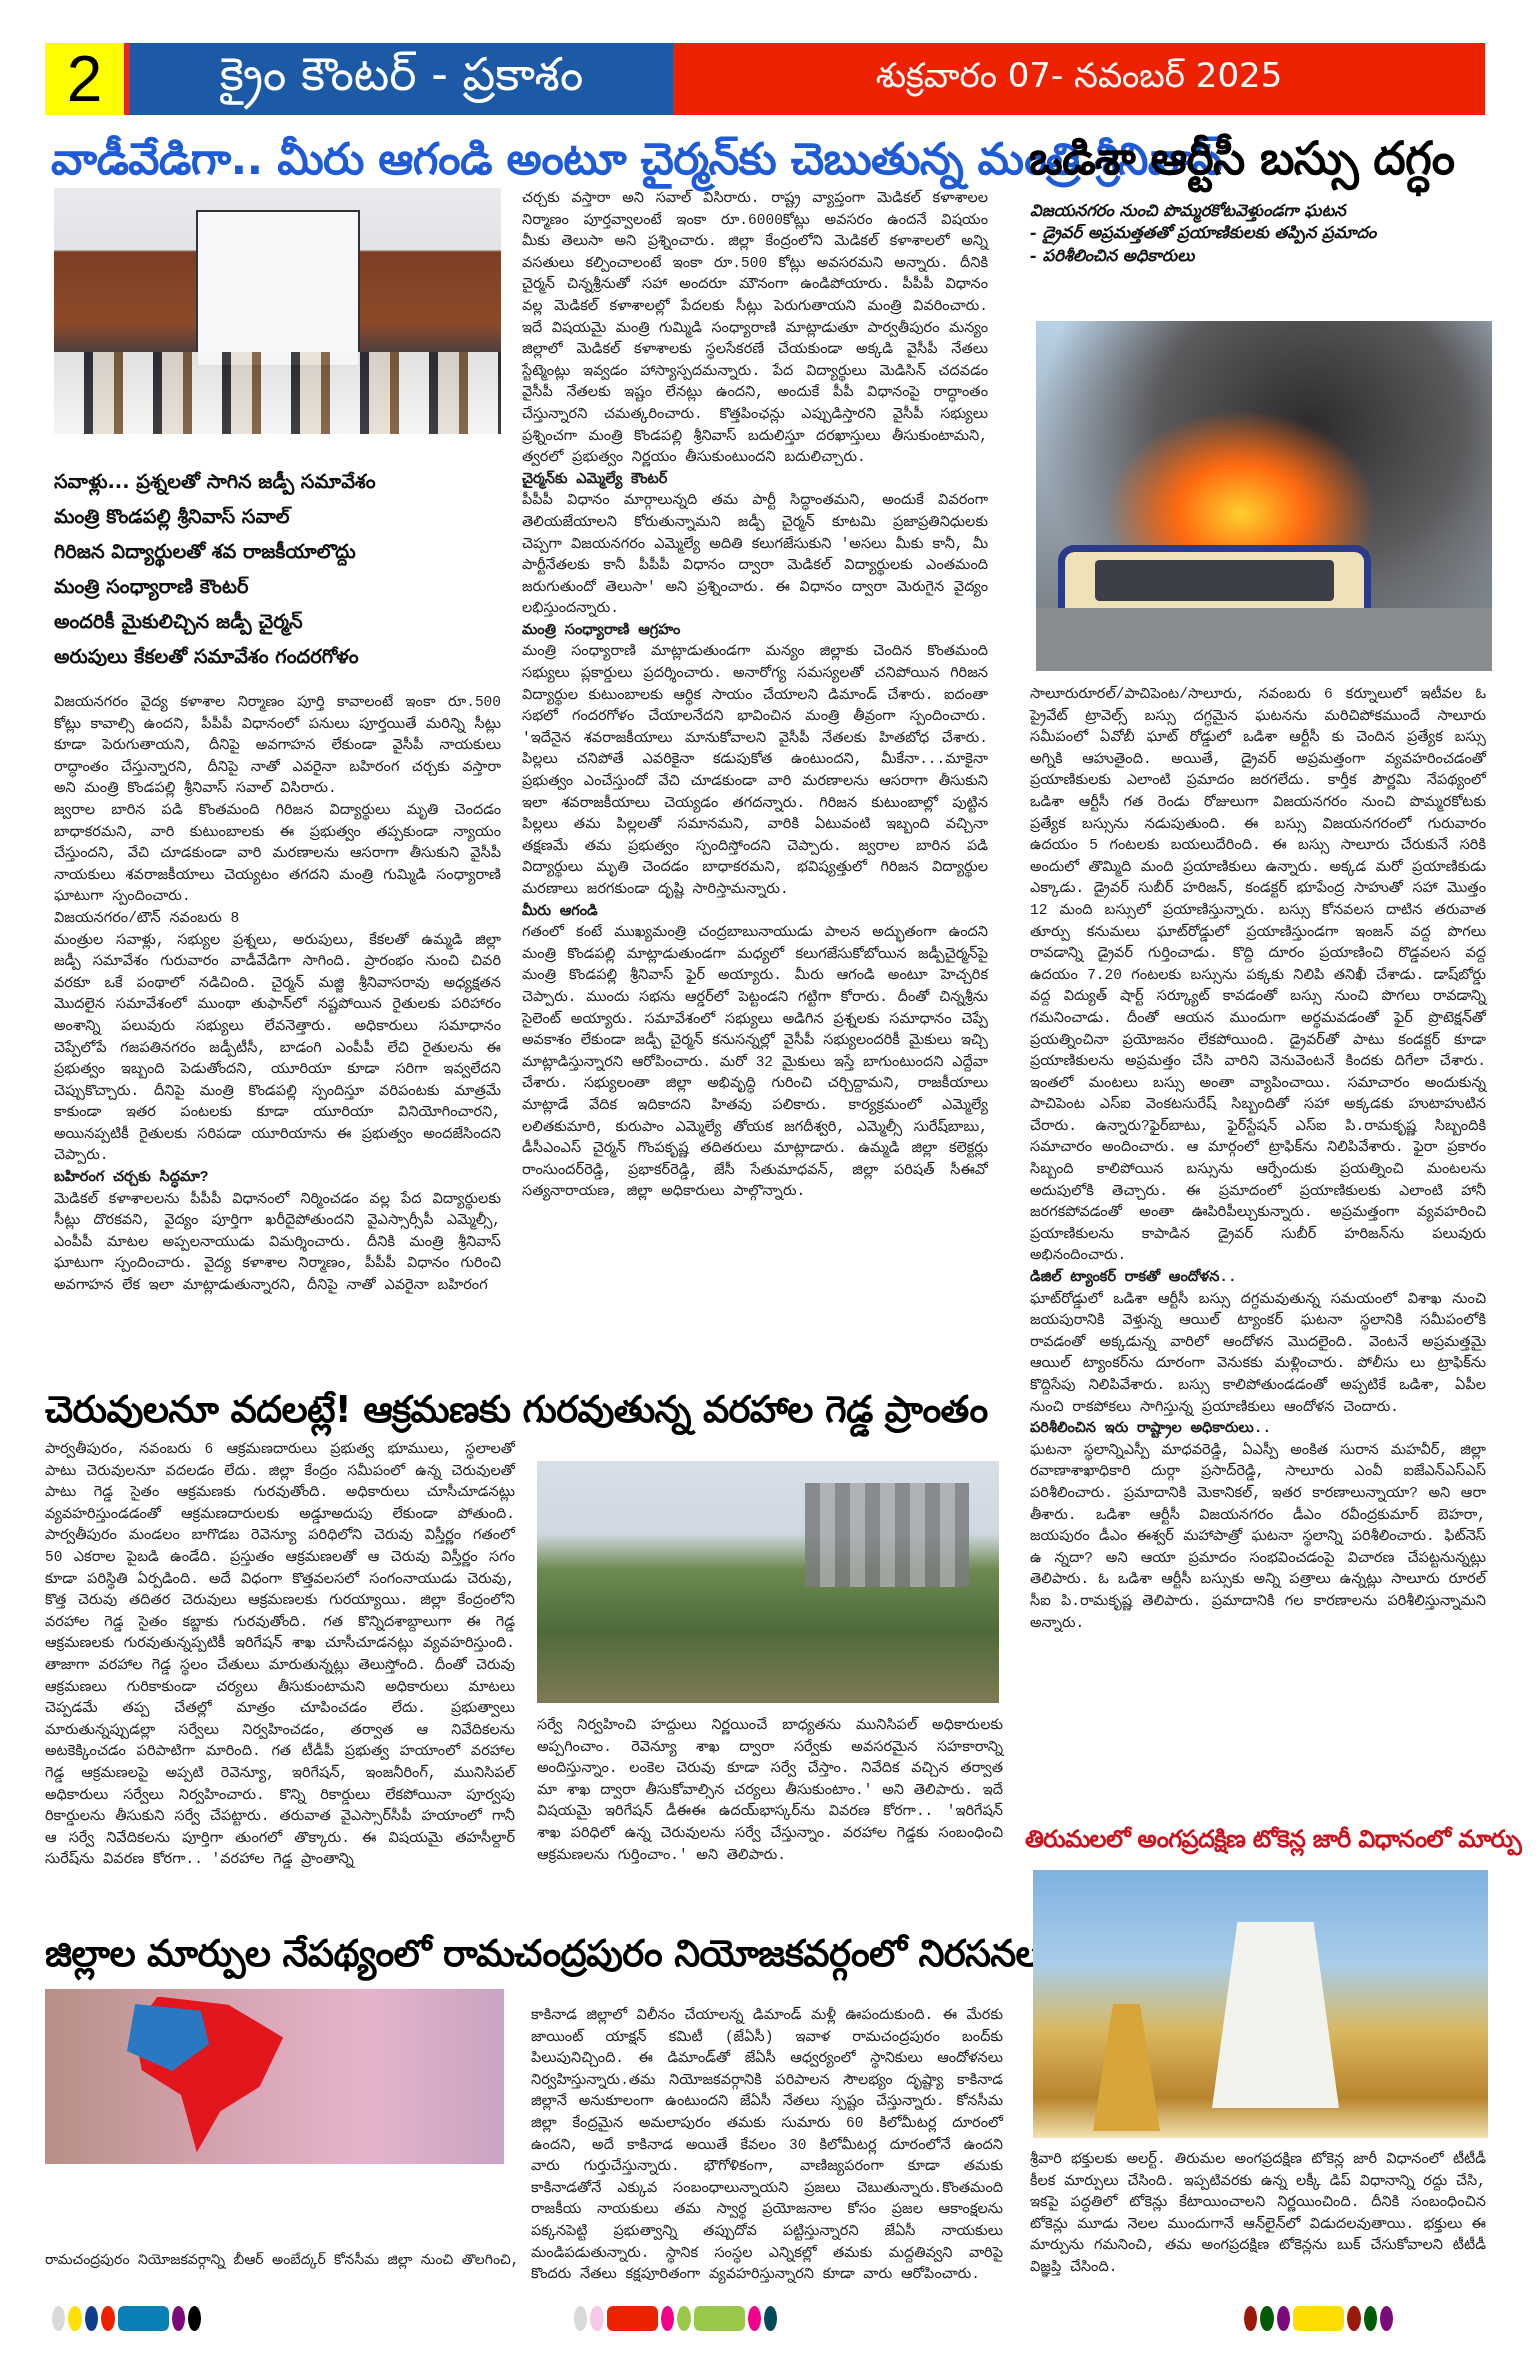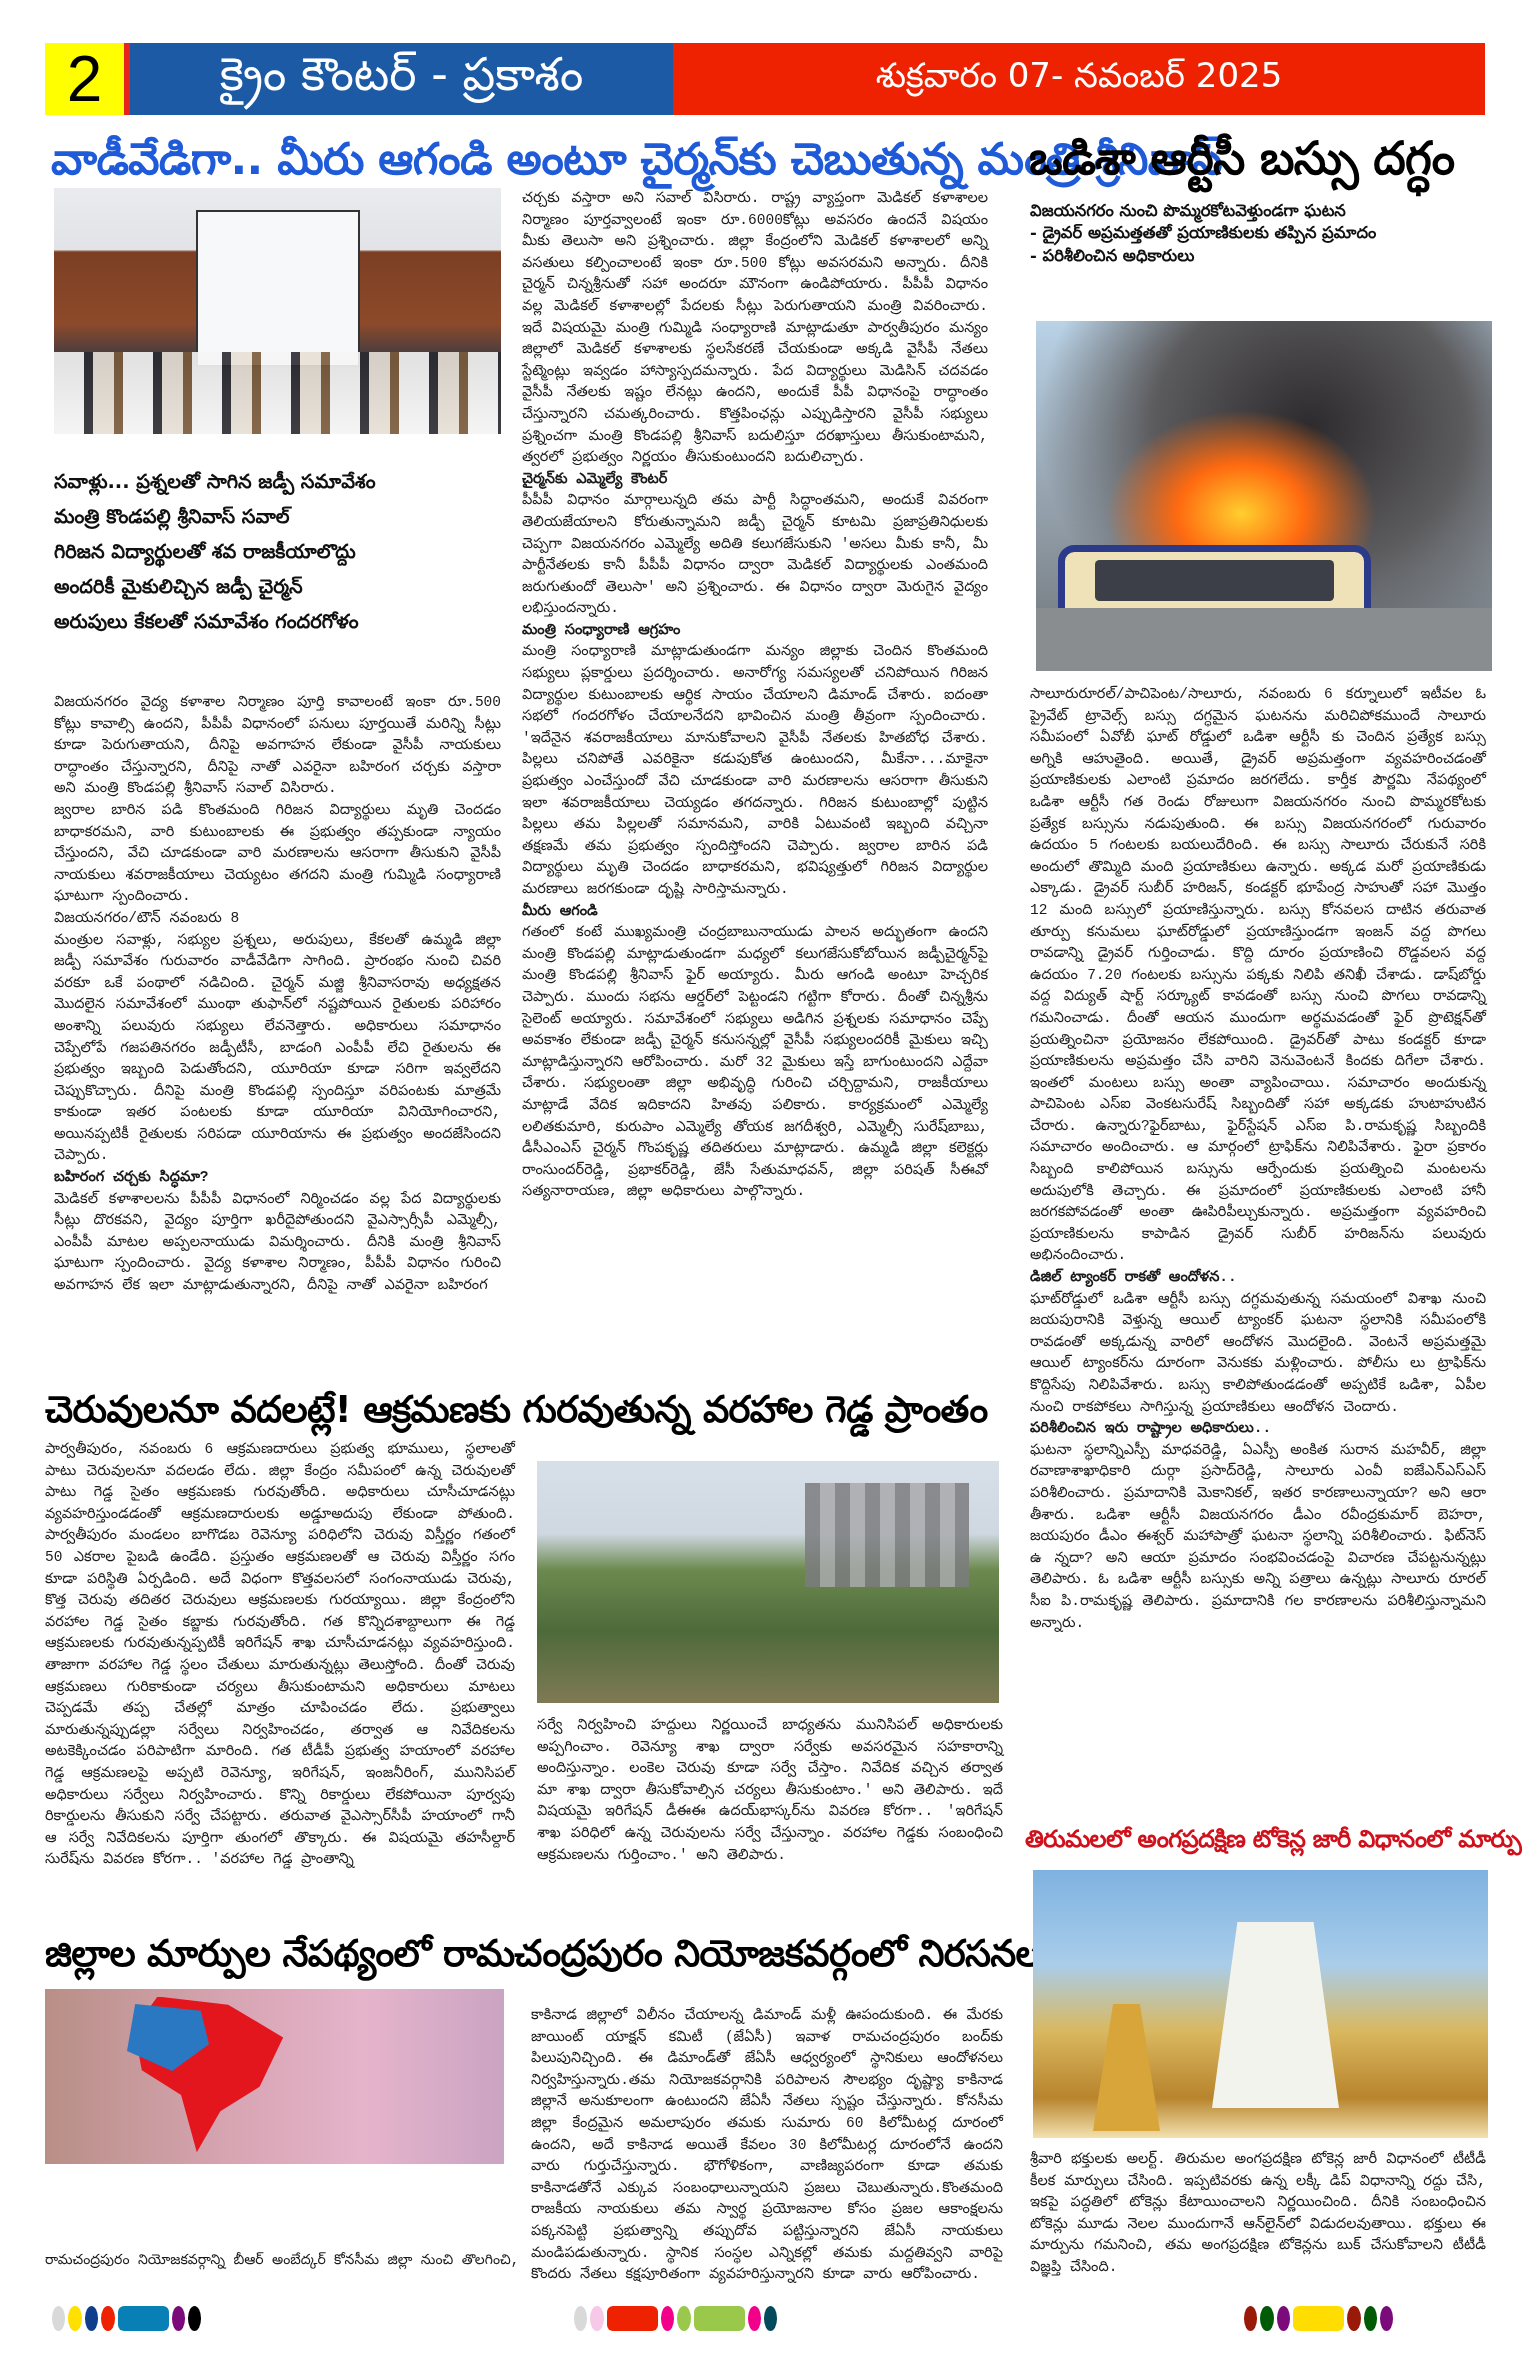--- a/index.html
+++ b/index.html
@@ -30,21 +30,21 @@
               background: linear-gradient(180deg, #e9ebee 0%, #e2e3e6 25%, #7c3f24 26%, #8d4a2a 55%, #3b3b44 70%, #f2f2f2 100%); }
   .a1-photo .banner { position: absolute; left: 142px; top: 22.4px; width: 164px; height: 157px; background: #f7f8fa; border: 2.2px solid #333; }
   .a1-photo .crowd { position: absolute; left: 0; bottom: 0; width: 100%; height: 82px;
                      background: repeating-linear-gradient(90deg, #f5f5f5 0 30px, #2a2a30 30px 39px, #e7e0d6 39px 60px, #7a5a3a 60px 69px); opacity: .9; }
   .a1-bullets { left: 54px; top: 464px; width: 455px; font-size: 19.4px; line-height: 35px; font-weight: bold; }
   .a1-col1 { left: 54px; top: 692px; width: 447px; }
   .a1-col2 { left: 522px; top: 188px; width: 466px; }
 
   
   .a2-head { left: 1029px; top: 131px; font-size: 46px; color: #000; font-family: "DejaVu Serif", serif; }
-  .a2-deck { left: 1030px; top: 200px; width: 447px; font-size: 16.4px; line-height: 22.4px; font-weight: bold; }
+  .a2-deck { left: 1030px; top: 200px; width: 447px; font-size: 16.4px; line-height: 22.4px; font-weight: bold; font-style: italic; }
   .a2-photo { left: 1036px; top: 321px; width: 456px; height: 350px;
               background:
                 radial-gradient(ellipse at 45% 55%, #ffcf2e 0%, #ff6a10 18%, rgba(60,50,50,0) 38%),
                 radial-gradient(ellipse at 60% 30%, #2d2b2d 0%, #5b5a5c 40%, rgba(180,190,200,0) 70%),
                 linear-gradient(180deg, #b9d2e6 0%, #8f9aa4 60%, #6d7277 100%); }
   .a2-photo .bus { position: absolute; left: 22.4px; top: 224px; width: 313px; height: 142px; background: #f0e2b8;
                    border: 7.5px solid #2c3a8a; border-radius: 16.4px 16.4px 9px 9px; }
   .a2-photo .bus::before { content: ""; position: absolute; left: 30px; top: 7.5px; width: 239px; height: 41px; background: #3c3f47; border-radius: 4.5px; }
   .a2-photo .road { position: absolute; left: 0; bottom: 0; width: 100%; height: 63px; background: #8a8d90; }
   .a2-body { left: 1030px; top: 684px; width: 456px; }
@@ -95,20 +95,21 @@
 
 <div class="abs headline a1-head" style="color: rgb(31, 91, 216);">వాడీవేడిగా.. మీరు ఆగండి అంటూ చైర్మన్‌కు చెబుతున్న మంత్రి శ్రీనివాస్</div>
 <div class="photo a1-photo">
   <div class="banner"></div>
   <div class="crowd"></div>
 </div>
 <div class="abs a1-bullets">
   <div>సవాళ్లు... ప్రశ్నలతో సాగిన జడ్పీ సమావేశం</div>
   <div>మంత్రి కొండపల్లి శ్రీనివాస్ సవాల్</div>
   <div>గిరిజన విద్యార్థులతో శవ రాజకీయాలొద్దు</div>
+  <div>మంత్రి సంధ్యారాణి కౌంటర్</div>
   <div>అందరికీ మైకులిచ్చిన జడ్పీ చైర్మన్</div>
   <div>అరుపులు కేకలతో సమావేశం గందరగోళం</div>
 </div>
 <div class="abs body-text a1-col1">
   <p>విజయనగరం వైద్య కళాశాల నిర్మాణం పూర్తి కావాలంటే ఇంకా రూ.500 కోట్లు కావాల్సి ఉందని, పీపీపీ విధానంలో పనులు పూర్తయితే మరిన్ని సీట్లు కూడా పెరుగుతాయని, దీనిపై అవగాహన లేకుండా వైసీపీ నాయకులు రాద్ధాంతం చేస్తున్నారని, దీనిపై నాతో ఎవరైనా బహిరంగ చర్చకు వస్తారా అని మంత్రి కొండపల్లి శ్రీనివాస్ సవాల్ విసిరారు.</p>
   <p>జ్వరాల బారిన పడి కొంతమంది గిరిజన విద్యార్థులు మృతి చెందడం బాధాకరమని, వారి కుటుంబాలకు ఈ ప్రభుత్వం తప్పకుండా న్యాయం చేస్తుందని, వేచి చూడకుండా వారి మరణాలను ఆసరాగా తీసుకుని వైసీపీ నాయకులు శవరాజకీయాలు చెయ్యటం తగదని మంత్రి గుమ్మిడి సంధ్యారాణి ఘాటుగా స్పందించారు.</p>
   <p>విజయనగరం/టౌన్ నవంబరు 8</p>
   <p>మంత్రుల సవాళ్లు, సభ్యుల ప్రశ్నలు, అరుపులు, కేకలతో ఉమ్మడి జిల్లా జడ్పీ సమావేశం గురువారం వాడీవేడిగా సాగింది. ప్రారంభం నుంచి చివరి వరకూ ఒకే పంథాలో నడిచింది. చైర్మన్ మజ్జి శ్రీనివాసరావు అధ్యక్షతన మొదలైన సమావేశంలో ముంథా తుఫాన్‌లో నష్టపోయిన రైతులకు పరిహారం అంశాన్ని పలువురు సభ్యులు లేవనెత్తారు. అధికారులు సమాధానం చెప్పేలోపే గజపతినగరం జడ్పీటీసీ, బాడంగి ఎంపీపీ లేచి రైతులను ఈ ప్రభుత్వం ఇబ్బంది పెడుతోందని, యూరియా కూడా సరిగా ఇవ్వలేదని చెప్పుకొచ్చారు. దీనిపై మంత్రి కొండపల్లి స్పందిస్తూ వరిపంటకు మాత్రమే కాకుండా ఇతర పంటలకు కూడా యూరియా వినియోగించారని, అయినప్పటికీ రైతులకు సరిపడా యూరియాను ఈ ప్రభుత్వం అందజేసిందని చెప్పారు.</p>
   <p class="subhead">బహిరంగ చర్చకు సిద్ధమా?</p>
   <p>మెడికల్ కళాశాలలను పీపీపీ విధానంలో నిర్మించడం వల్ల పేద విద్యార్థులకు సీట్లు దొరకవని, వైద్యం పూర్తిగా ఖరీదైపోతుందని వైఎస్సార్సీపీ ఎమ్మెల్సీ, ఎంపీపీ మాటల అప్పలనాయుడు విమర్శించారు. దీనికి మంత్రి శ్రీనివాస్ ఘాటుగా స్పందించారు. వైద్య కళాశాల నిర్మాణం, పీపీపీ విధానం గురించి అవగాహన లేక ఇలా మాట్లాడుతున్నారని, దీనిపై నాతో ఎవరైనా బహిరంగ</p>

